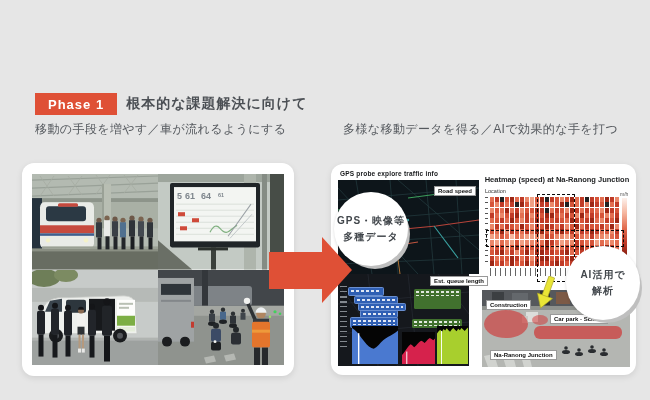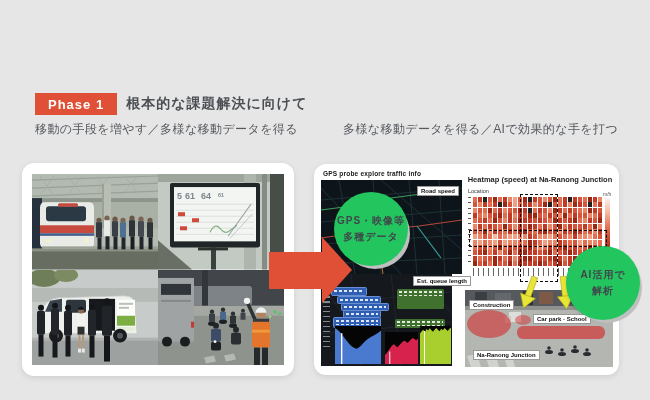--- a/index.html
+++ b/index.html
@@ -12,21 +12,21 @@
   .phase-row{position:absolute;top:93px;display:flex;align-items:center;gap:9px;}
   #phase1-row{left:35px;} #phase2-row{left:343px;}
   .phase-badge{background:#df5036;color:#fff;font-weight:bold;font-size:13px;
     padding:4px 13px 3px;letter-spacing:1px;white-space:nowrap;}
   .phase-title{font-size:14px;font-weight:bold;color:#4c5055;letter-spacing:1px;white-space:nowrap;}
   .phase-subtitle{position:absolute;top:121px;font-size:12px;color:#55595e;letter-spacing:0.4px;white-space:nowrap;}
   #phase1-sub{left:35px;} #phase2-sub{left:343px;}
 
   .card{position:absolute;background:#fff;border-radius:12px;box-shadow:0 2px 6px rgba(0,0,0,0.10);}
   #left-card{left:22px;top:163px;width:272px;height:213px;}
-  #right-card{left:314px;top:164px;width:305px;height:211px;}
+  #right-card{left:331px;top:164px;width:305px;height:211px;}
 
   .collage{position:absolute;left:10px;top:11px;right:10px;bottom:11px;
     display:grid;grid-template-columns:1fr 1fr;grid-template-rows:1fr 1fr;overflow:hidden;}
   .collage svg{width:100%;height:100%;display:block;}
 
   .dash{position:absolute;left:7px;top:6px;width:291px;height:199px;}
   .gps-header{position:absolute;left:2px;top:0;font-size:6.5px;font-weight:bold;color:#16181a;letter-spacing:0.2px;}
   .map-top{position:absolute;left:0;top:10px;width:141px;height:94px;}
   .map-bottom{position:absolute;left:0;top:104px;width:131px;height:92px;background:#15181d;overflow:hidden;}
   .map-bottom > svg{position:absolute;left:0;top:0;}
@@ -61,21 +61,21 @@
     background:linear-gradient(to bottom,#fdf1ec,#f5b69f,#e26d50,#c03b27,#7d1a0e);}
   .dashed-rect{position:absolute;border:1.5px dashed #0a0a0a;z-index:3;}
   #dashed-h{left:148px;top:60px;width:136px;height:15px;}
   #dashed-v{left:199px;top:24px;width:36px;height:86px;}
   #yellow-arrows{position:absolute;left:196px;top:106px;width:64px;height:36px;z-index:4;}
   #street{position:absolute;left:144px;top:120px;width:148px;height:77px;z-index:1;}
   #construction-label{left:148px;top:130px;}
   #carpark-label{left:212px;top:144px;}
   #junction-label{left:152px;top:180px;}
 
-  .overlay-circle{position:absolute;width:74px;height:74px;border-radius:50%;background:#22c55e;
+  .overlay-circle{position:absolute;width:74px;height:74px;border-radius:50%;background:#ffffff;
     display:flex;flex-direction:column;align-items:center;justify-content:center;z-index:7;
     box-shadow:4px 5px 0 -2px #bfbfbf,0 1px 3px rgba(0,0,0,0.15);
     font-weight:bold;color:#41464b;font-size:10px;letter-spacing:1px;line-height:1.6;text-align:center;}
   #circle-gps{left:334px;top:192px;}
   #circle-ai{left:566px;top:246px;}
 
   #dev-arrow{position:absolute;left:269px;top:237px;width:83px;height:67px;z-index:6;}
   #dev-arrow .body{position:absolute;left:0;top:15px;width:53px;height:37px;background:#df5036;}
   #dev-arrow .head{position:absolute;left:53px;top:0;width:0;height:0;
     border-top:33.5px solid transparent;border-bottom:33.5px solid transparent;border-left:30px solid #df5036;}
@@ -85,21 +85,21 @@
 </head>
 <body>
 
 <div class="page">
 
 
   <div class="phase-row" id="phase1-row">
     <span class="phase-badge">Phase 1</span>
     <span class="phase-title">根本的な課題解決に向けて</span>
   </div>
-  <div class="phase-subtitle" id="phase1-sub">移動の手段を増やす／多様な移動データを得る</div>
+  <div class="phase-subtitle" id="phase1-sub">移動の手段を増やす／車が流れるようにする</div>
 
   <div class="phase-row" id="phase2-row">
   </div>
   <div class="phase-subtitle" id="phase2-sub">多様な移動データを得る／AIで効果的な手を打つ</div>
 
   <div class="card" id="left-card">
     <div class="collage">
 
       <svg viewBox="0 0 126 95" preserveAspectRatio="none">
         <rect width="126" height="95" fill="#b3bab1"></rect>

